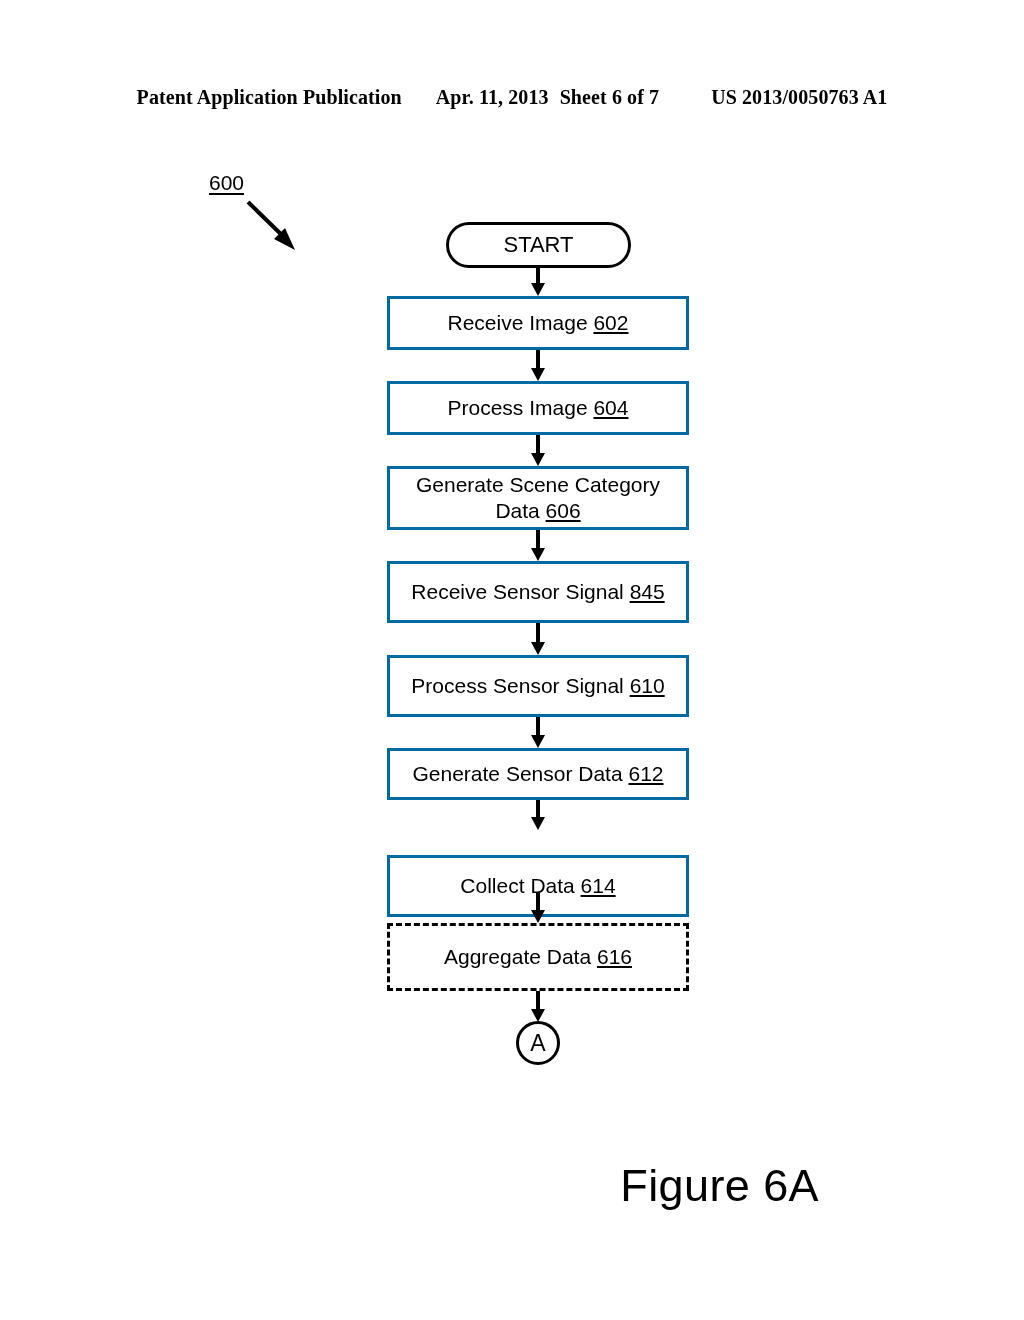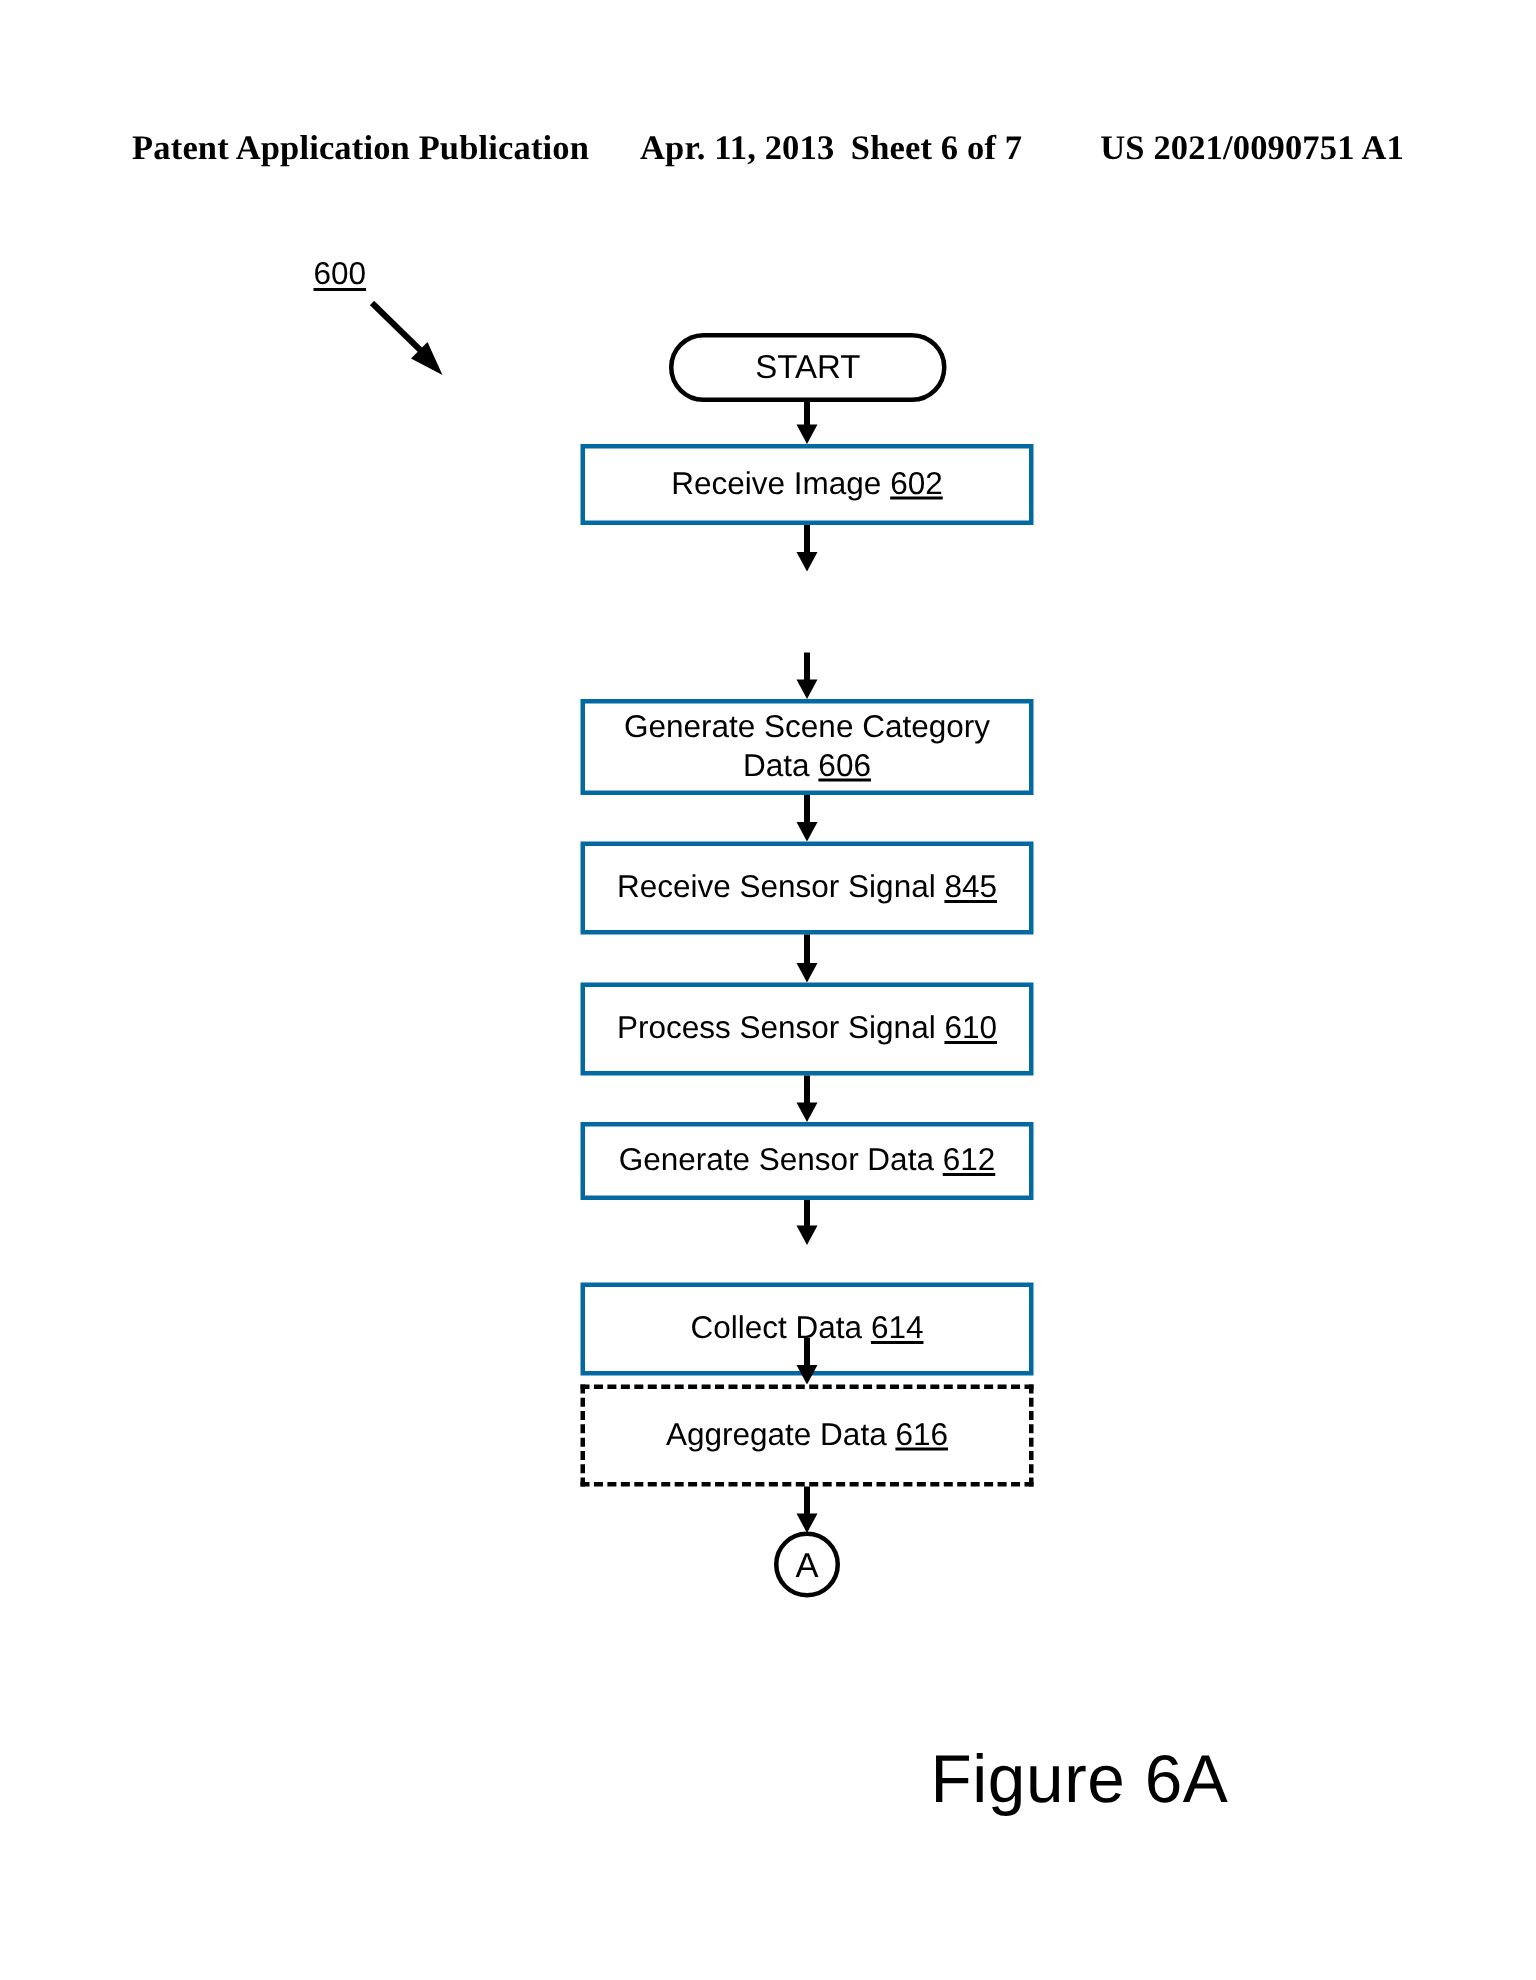--- a/index.html
+++ b/index.html
@@ -21,21 +21,21 @@
   #page-header {
     position: absolute;
     top: 86px;
     left: 0;
     width: 1024px;
     display: flex;
     justify-content: center;
     align-items: baseline;
     font-family: "Liberation Serif", serif;
     font-weight: bold;
-    font-size: 23px;
+    font-size: 20px;
     letter-spacing: 0.1px;
     white-space: nowrap;
   }
   #page-header .h-pub   { }
   #page-header .h-date  { margin-left: 34px; text-align: right; }
   #page-header .h-sheet { margin-left: 11px; }
   #page-header .h-num   { margin-left: 52px; }
 
   
   #ref-600 {
@@ -183,21 +183,21 @@
     white-space: nowrap;
   }
 </style>
 </head>
 <body>
 
 <div id="page-header">
   <span class="h-pub">Patent Application Publication</span>
   <span class="h-date">Apr. 11, 2013</span>
   <span class="h-sheet">Sheet 6 of 7</span>
-  <span class="h-num">US 2021/0090751 A1</span>
+  <span class="h-num">US 2013/0050763 A1</span>
 </div>
 
 <div id="ref-600">600</div>
 <svg id="ref-arrow" width="60" height="58" viewBox="0 0 60 58">
   <line x1="3" y1="4" x2="43" y2="43" stroke="#000" stroke-width="4"></line>
   <polygon points="50,52 29,41 40,30" fill="#000"></polygon>
 </svg>
 
 <div id="flowchart">
 
@@ -215,20 +215,26 @@
       <span>Receive Image</span>
        <span class="num">602</span>
     </span>
   </div>
 
   <div class="arrow a2">
     <div class="shaft"></div>
       <div class="head"></div>
   </div>
 
+  <div class="node n604">
+    <span>
+      <span>Process Image</span>
+       <span class="num">604</span>
+    </span>
+  </div>
 
   <div class="arrow a3">
     <div class="shaft"></div>
       <div class="head"></div>
   </div>
 
   <div class="node n606">
     <span>
       <span>Generate Scene Category Data</span>
        <span class="num">606</span>

